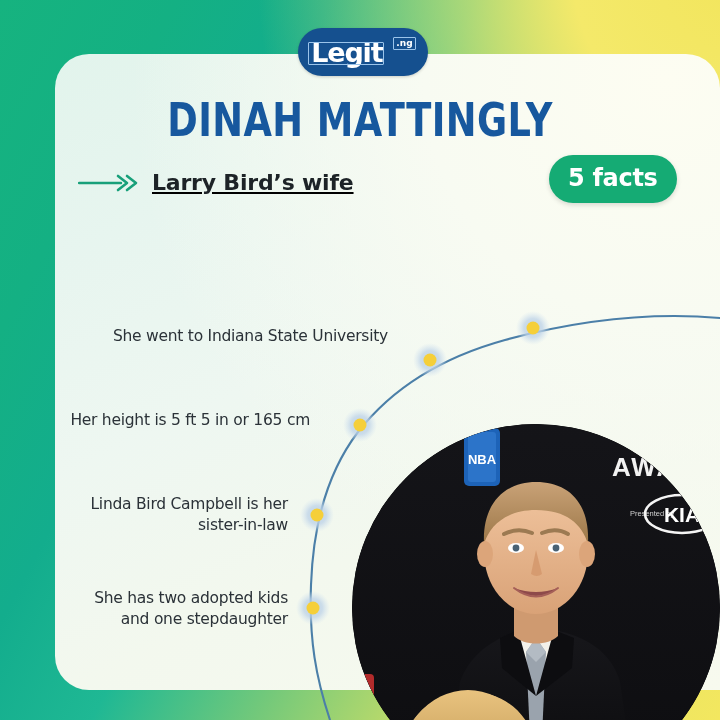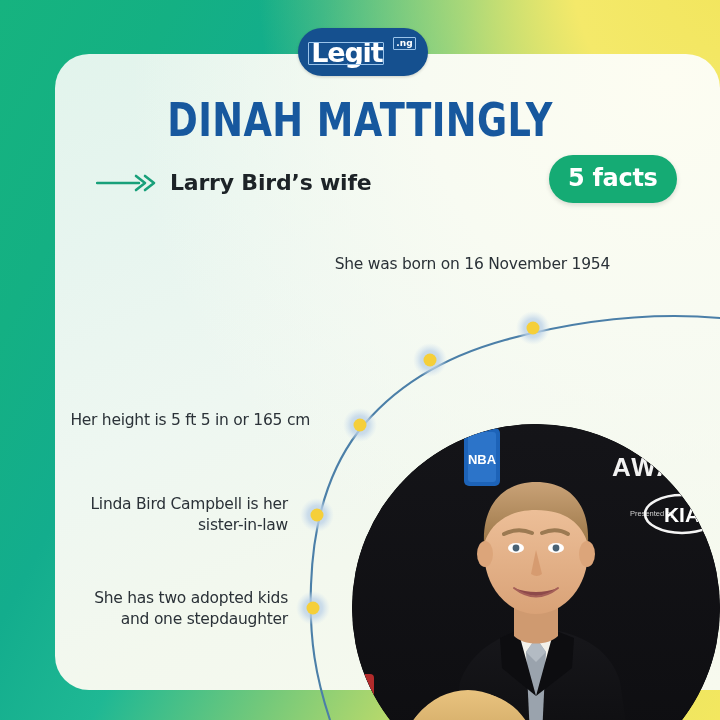--- a/index.html
+++ b/index.html
@@ -108,26 +108,27 @@
     font-weight: 700;
     font-size: 46px;
     letter-spacing: 0.5px;
     color: #17589e;
     transform: scaleX(0.80);
     z-index: 20;
   }
 
   #subtitle-row {
     position: absolute;
-    left: 96px;
+    left: 78px;
     top: 170px;
     display: flex;
     align-items: center;
     gap: 12px;
     z-index: 20;
+    text-decoration: underline;
   }
   .arrow-ico { display: block; }
   #subtitle {
     font-family: "DejaVu Sans", sans-serif;
     font-weight: 700;
     font-size: 22px;
     color: #1d2327;
     letter-spacing: -0.2px;
   }
 
@@ -246,21 +247,21 @@
     <svg class="arrow-ico" width="62" height="20" viewBox="0 0 62 20">
       <line x1="1" y1="10" x2="43" y2="10" stroke="#18a07a" stroke-width="2.4" stroke-linecap="round"></line>
       <polyline points="40,3 49,10 40,17" fill="none" stroke="#18a07a" stroke-width="2.6" stroke-linecap="round" stroke-linejoin="round"></polyline>
       <polyline points="49,3 58,10 49,17" fill="none" stroke="#18a07a" stroke-width="2.6" stroke-linecap="round" stroke-linejoin="round"></polyline>
     </svg>
     <span id="subtitle">Larry Bird’s wife</span>
   </div>
 
   <div id="facts-badge">5 facts</div>
 
-  <div class="fact" id="fact-0">She was born on 16 November 1954</div>
+  <div class="fact" id="fact-1">She went to Indiana State University</div>
   <div class="fact" id="fact-2">Her height is 5 ft 5 in or 165 cm</div>
   <div class="fact" id="fact-4">She has two adopted kids
 and one stepdaughter</div>
   <div class="fact" id="fact-3">Linda Bird Campbell is her
 sister-in-law</div>
 
   <div id="photo">
     <svg class="ph-svg" width="368" height="368" viewBox="0 0 368 368">
       <defs>
         <clipPath id="circClip">

